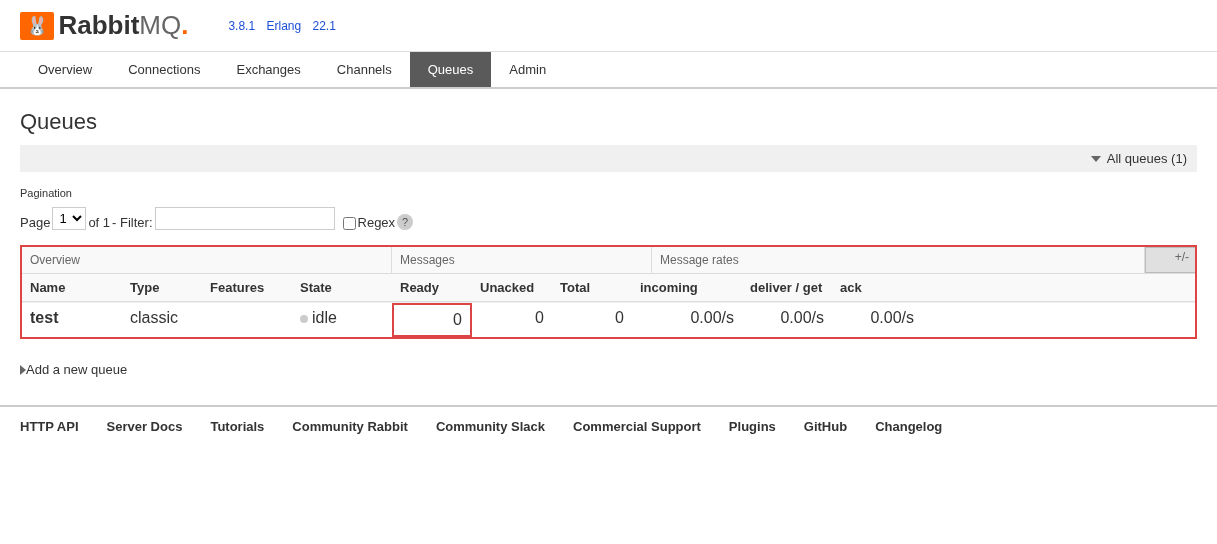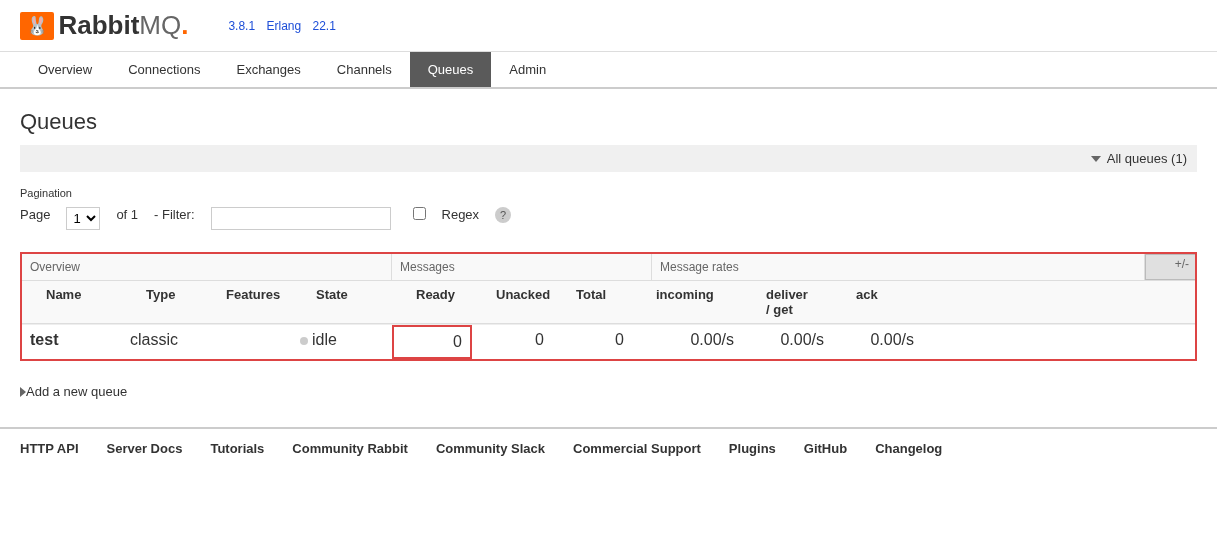--- a/index.html
+++ b/index.html
@@ -92,23 +92,23 @@
       border-top: 6px solid #666;
     }
 
     .pagination-label {
       font-size: 11px;
       color: #333;
       margin-bottom: 8px;
     }
     .pagination-row {
       display: flex;
-      align-items: flex-start;
-      gap: 16px;
-      margin-bottom: 22px;
+      align-items: flex-end;
+      gap: 2px;
+      margin-bottom: 15px;
       font-size: 13px;
     }
     .page-select {
       border: 1px solid #ccc;
       padding: 2px 2px;
       font-size: 13px;
       background: #fff;
     }
     .filter-input {
       border: 1px solid #ccc;
@@ -151,21 +151,21 @@
 
     .table-col-headers {
       display: grid;
       grid-template-columns: 100px 80px 90px 100px 80px 80px 80px 110px 90px 90px;
       background: #f9f9f9;
       border-bottom: 1px solid #ddd;
       font-size: 13px;
       font-weight: bold;
     }
     .col-header {
-      padding: 6px 24px;
+      padding: 6px 8px;
     }
 
     .table-row {
       display: grid;
       grid-template-columns: 100px 80px 90px 100px 80px 80px 80px 110px 90px 90px;
       border-top: 1px solid #eee;
       background: #fff;
     }
     .table-cell {
       padding: 6px 8px;

